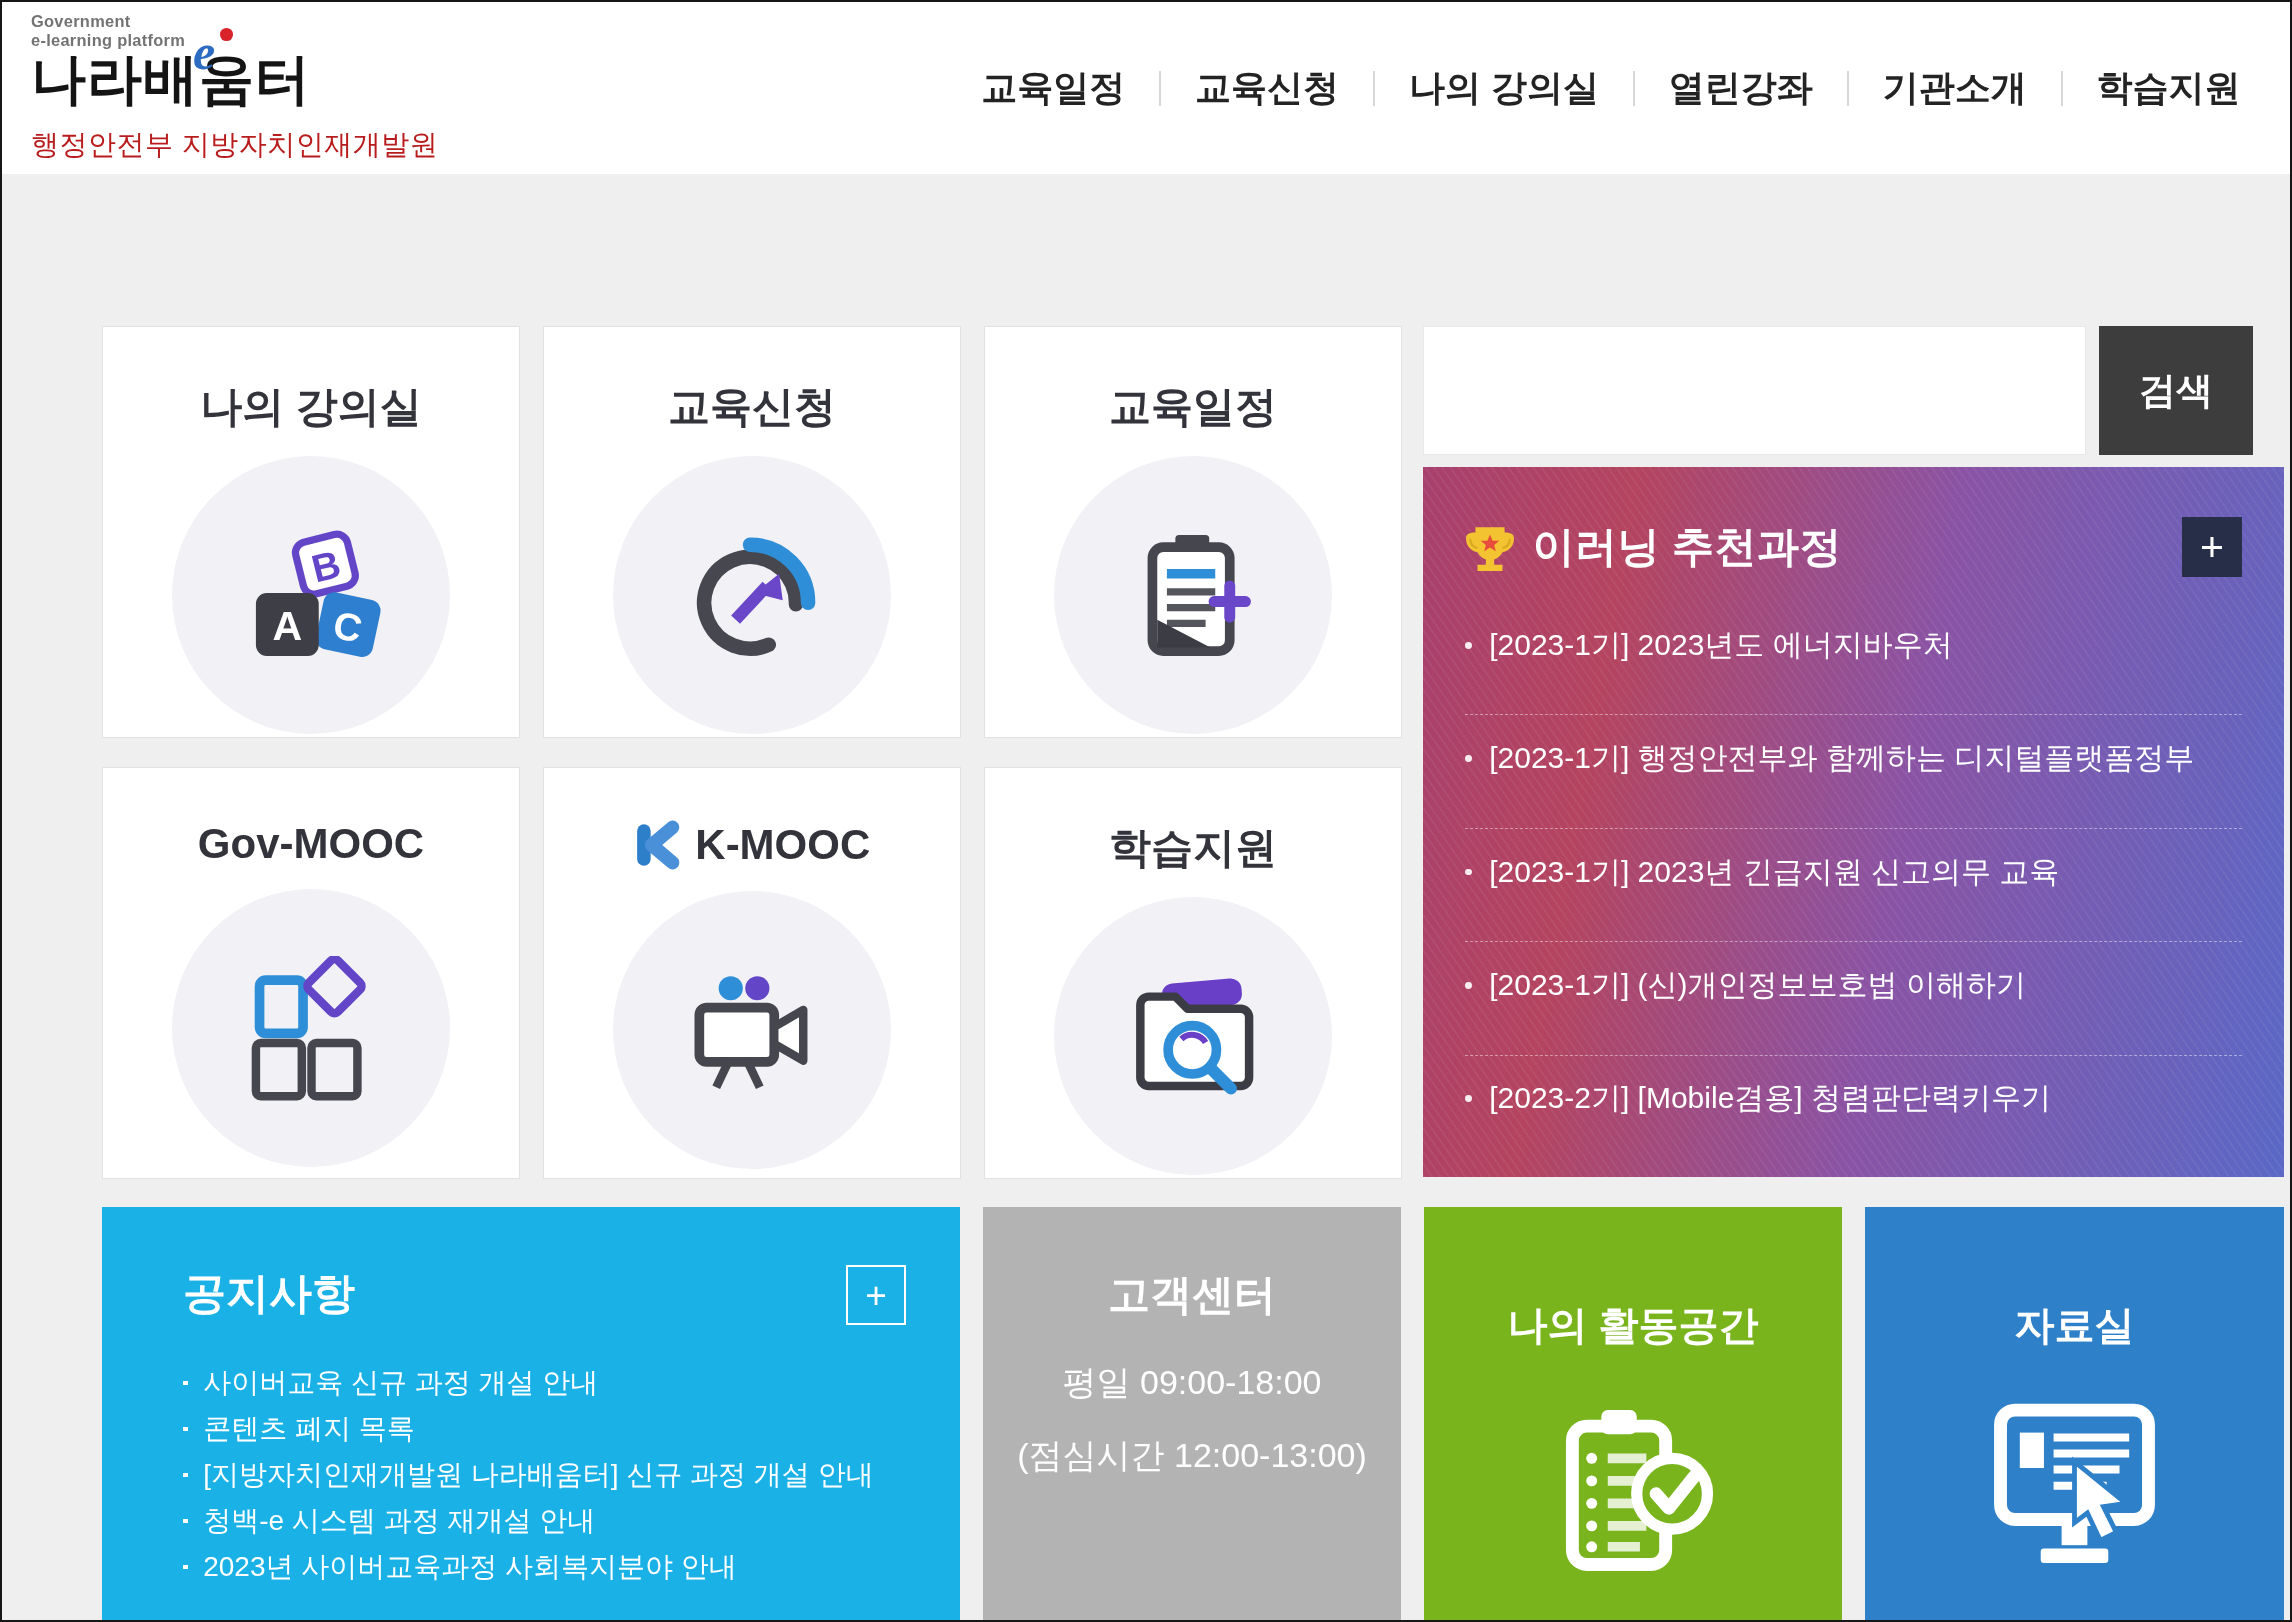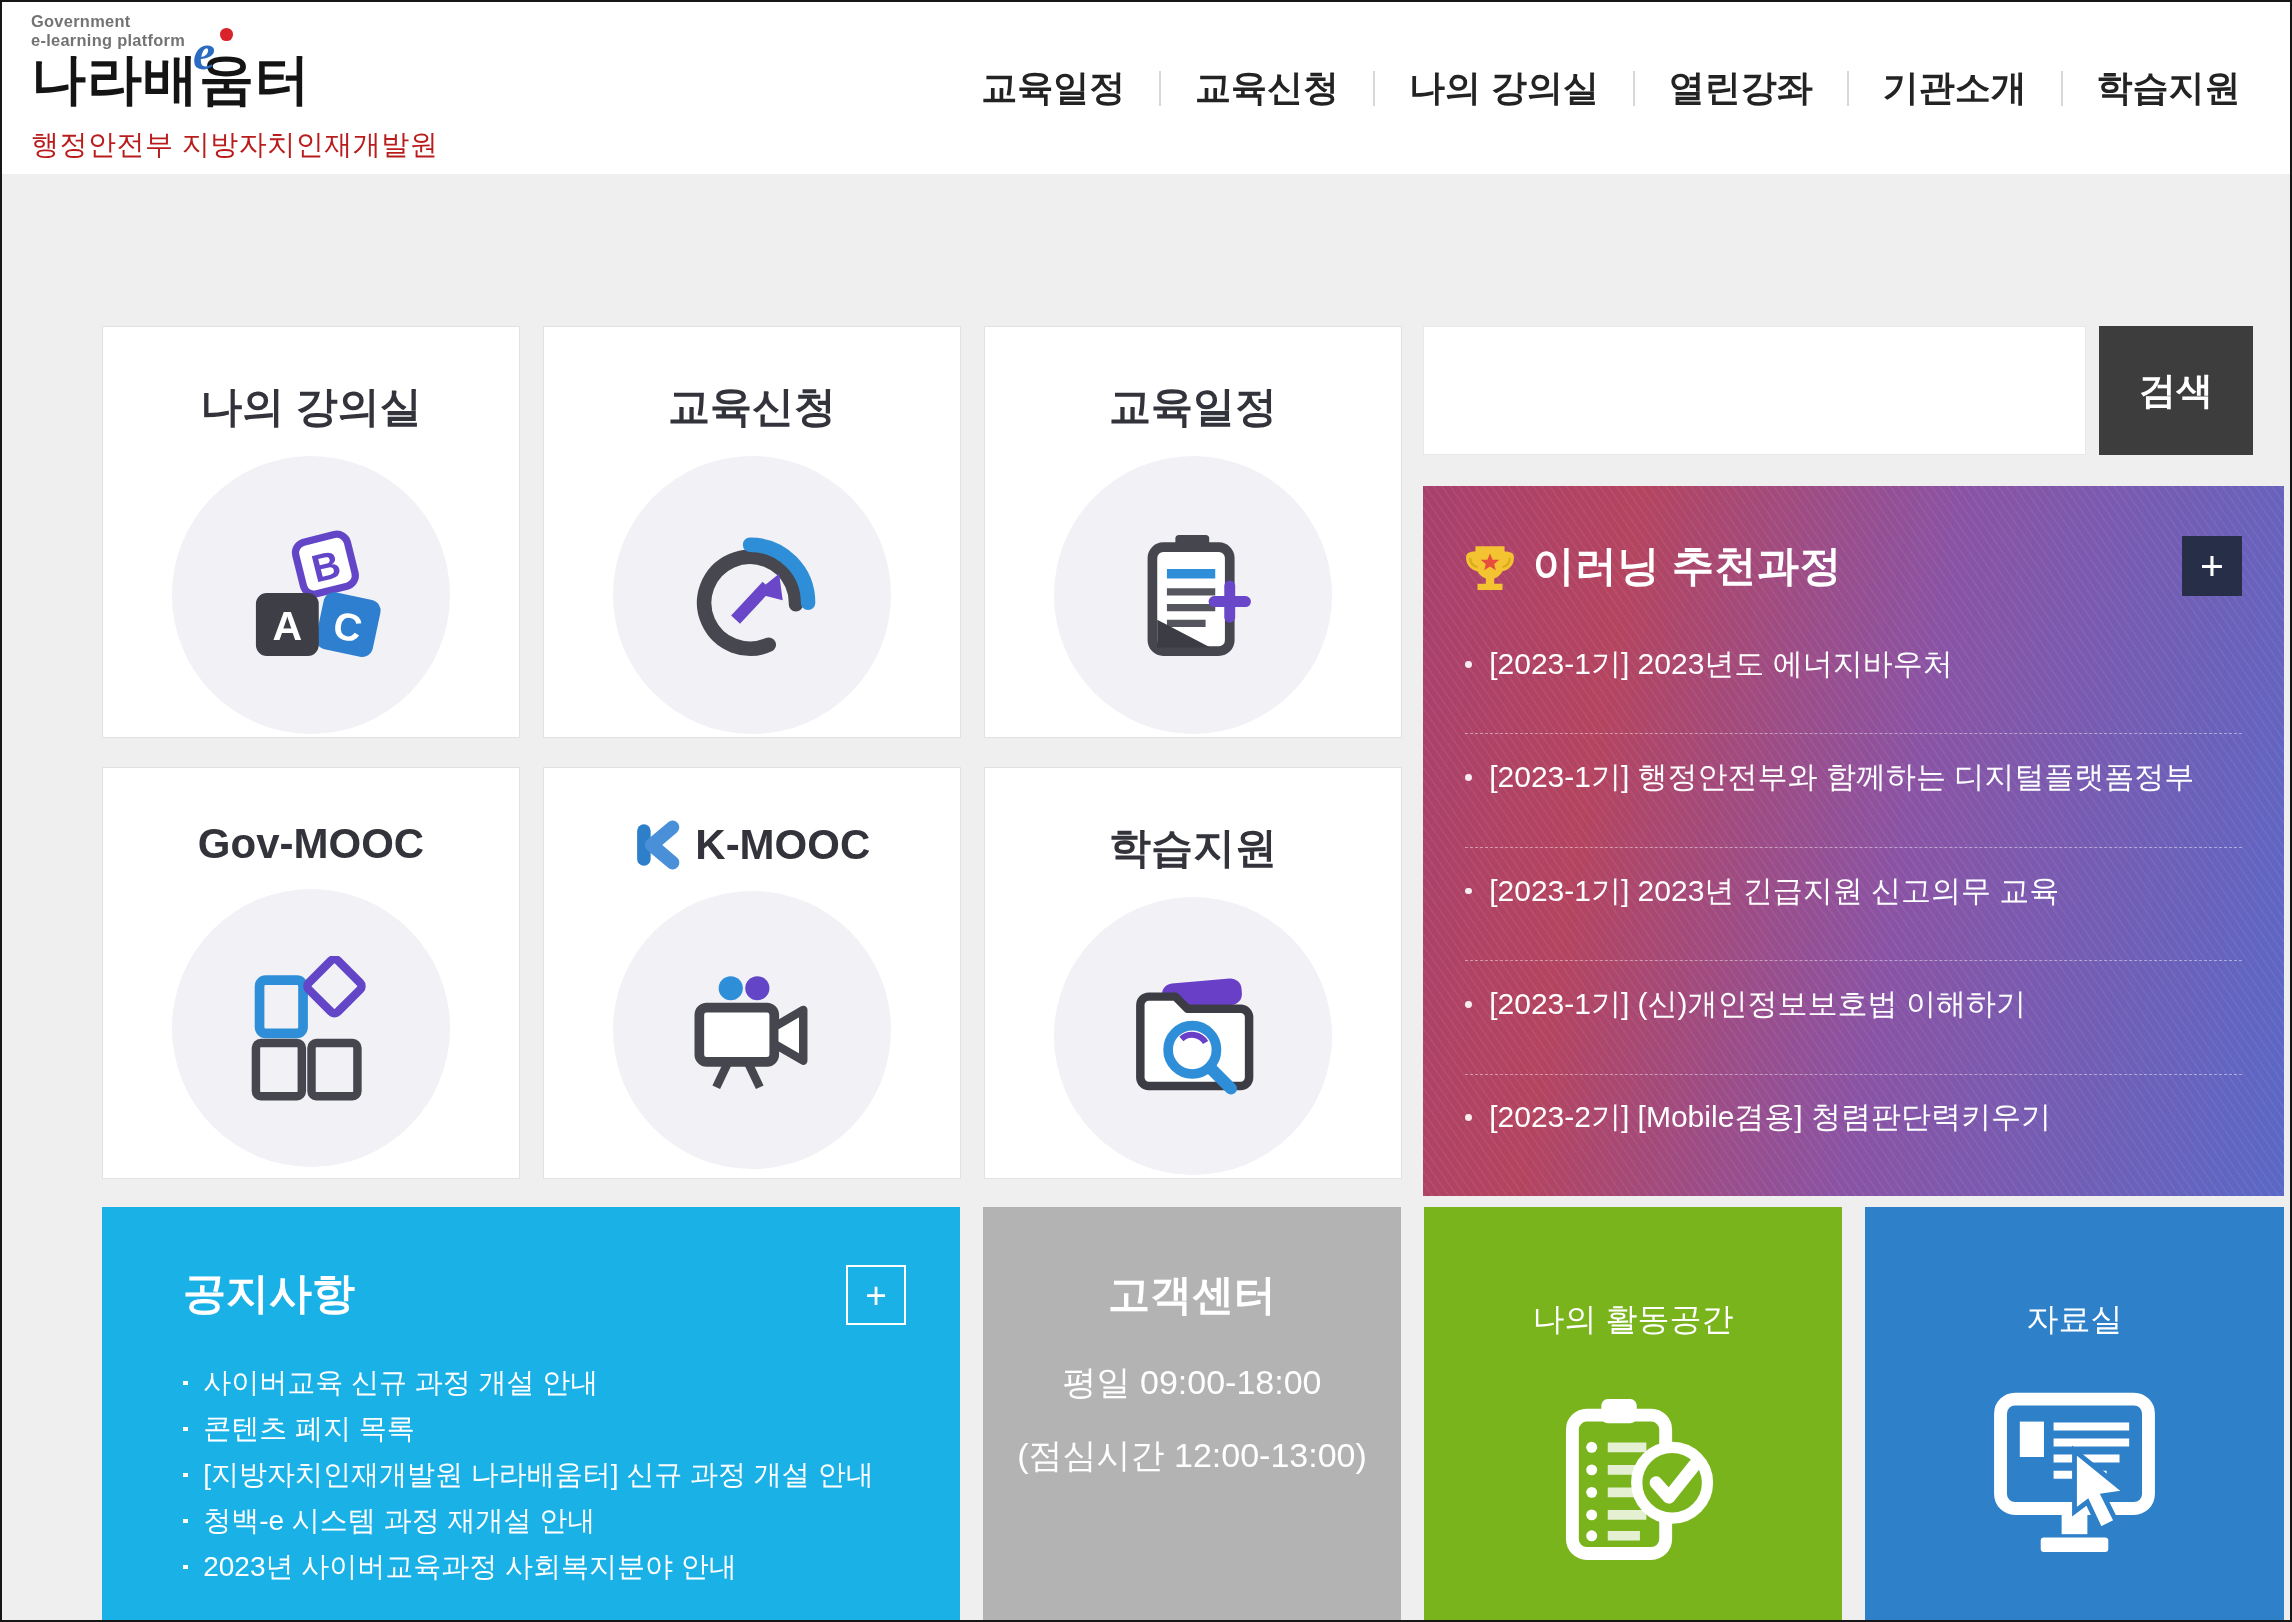--- a/index.html
+++ b/index.html
@@ -22,21 +22,21 @@
   .cards{position:absolute;left:100px;top:324px;display:grid;grid-template-columns:repeat(3,418px);grid-auto-rows:412px;gap:29px 23px;}
   .card{background:#fff;border:1.9px solid #e2e2e2;box-sizing:border-box;display:flex;flex-direction:column;align-items:center;cursor:pointer;}
   .card-title{margin-top:52px;font-size:42px;font-weight:600;color:#33333b;display:flex;align-items:center;gap:11.6px;}
   .icon-circle{width:278px;height:278px;margin-top:21px;border-radius:50%;background:#f1f1f6;display:flex;align-items:center;justify-content:center;}
 
   
   .rightcol{position:absolute;left:1421px;top:324px;width:861px;}
   .search-row{display:flex;gap:13.5px;width:830px;}
   .search-input{flex:1;height:129px;background:#fff;border:1.9px solid #e8e8e8;box-sizing:border-box;font-size:33px;padding:0 27px;outline:none;}
   .search-btn{width:154px;height:129px;background:#3d3d3d;color:#fff;border:none;font-size:37px;font-weight:600;cursor:pointer;font-family:inherit;}
-  .promo{margin-top:31px;width:861px;height:710px;box-sizing:border-box;padding:50px 42px 35px 42px;color:#fff;
+  .promo{margin-top:12px;width:861px;height:710px;box-sizing:border-box;padding:50px 42px 35px 42px;color:#fff;
     background:linear-gradient(100deg,#a8406e 0%,#b4445f 22%,#8a53a4 55%,#5a68c6 100%);position:relative;display:flex;flex-direction:column;}
   .promo:before{content:"";position:absolute;inset:0;background:repeating-linear-gradient(55deg,rgba(255,255,255,.05) 0 1.9px,transparent 1.9px 6.8px);pointer-events:none;}
   .promo-head{display:flex;align-items:center;gap:17.4px;position:relative;}
   .promo-title{font-size:42px;font-weight:700;letter-spacing:0.5px;}
   .promo-plus{margin-left:auto;width:60px;height:60px;background:#272e47;color:#fff;font-size:41px;font-weight:300;display:flex;align-items:center;justify-content:center;cursor:pointer;line-height:1;}
   .promo-list{margin-top:25px;flex:1;display:flex;flex-direction:column;position:relative;gap:26px;}
   .promo-item{flex:1;display:flex;align-items:center;gap:17.4px;font-size:30px;cursor:pointer;}
   .promo-item + .promo-item{border-top:1.9px dashed rgba(255,255,255,.45);}
   .pdot{width:6.8px;height:6.8px;border-radius:50%;background:#fff;opacity:.9;flex:none;}
 
@@ -49,21 +49,21 @@
   .notice-plus{margin-left:auto;width:56px;height:56px;border:2.9px solid #fff;color:#fff;font-size:37px;font-weight:300;display:flex;align-items:center;justify-content:center;cursor:pointer;line-height:1;}
   .notice-list{margin-top:35px;}
   .notice-item{display:flex;align-items:center;gap:15.4px;font-size:28px;line-height:46px;cursor:pointer;white-space:nowrap;}
   .ndot{width:4.8px;height:4.8px;background:#fff;flex:none;}
   .csc{width:418px;background:#b3b3b4;text-align:center;padding-top:60px;}
   .csc-title{font-size:42px;font-weight:700;}
   .csc-line{font-size:34px;margin-top:37px;}
   .csc-line2{font-size:34px;margin-top:27px;}
   .activity{width:418px;background:#79b41d;text-align:center;padding-top:91px;cursor:pointer;}
   .archive{width:419px;background:#2e80c9;text-align:center;padding-top:91px;cursor:pointer;}
-  .big-title{font-size:32px;font-weight:400;}
+  .big-title{font-size:40px;font-weight:700;}
   .panel-icon{margin-top:41px;}
 </style>
 </head>
 <body>
 
 <div class="page">
 
   <div class="header">
     <div class="logo">
       <div class="logo-tag">

